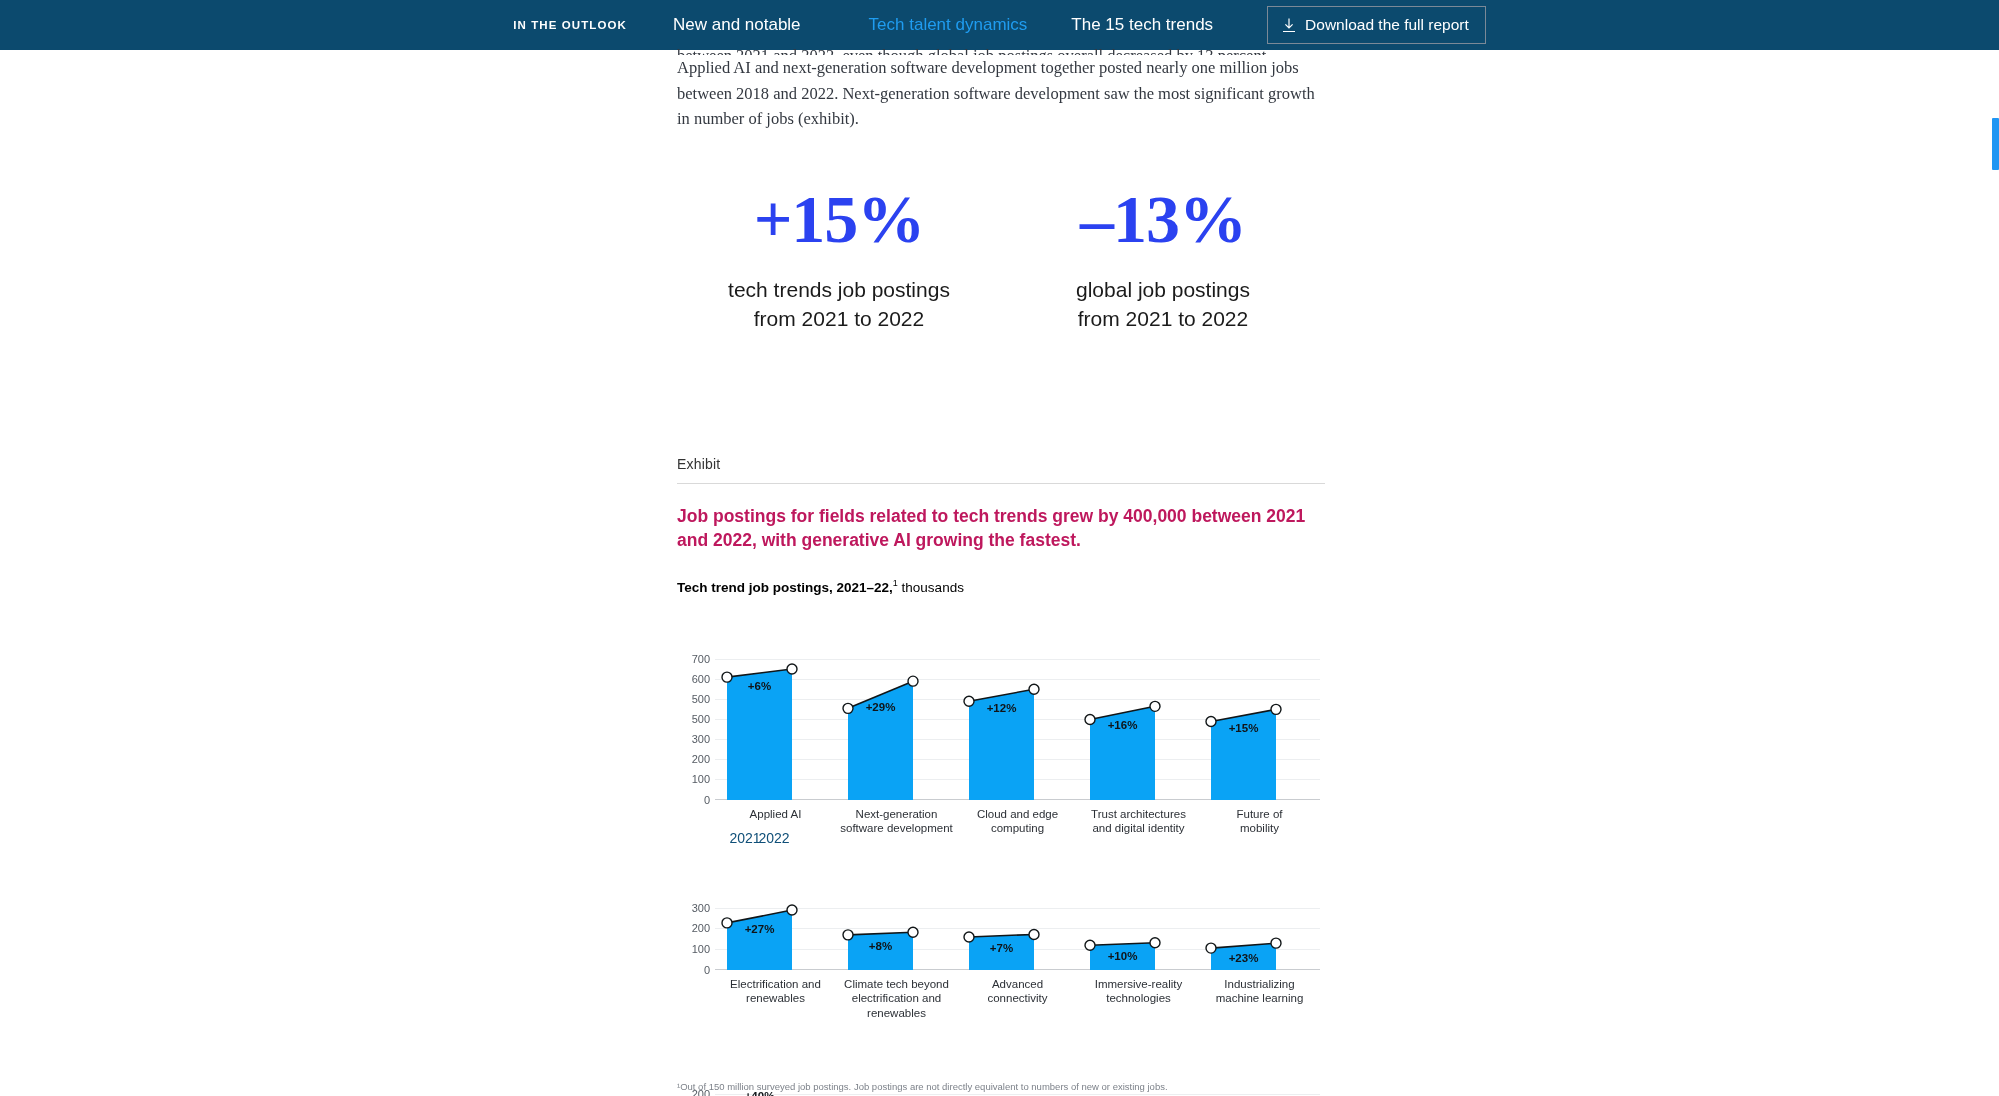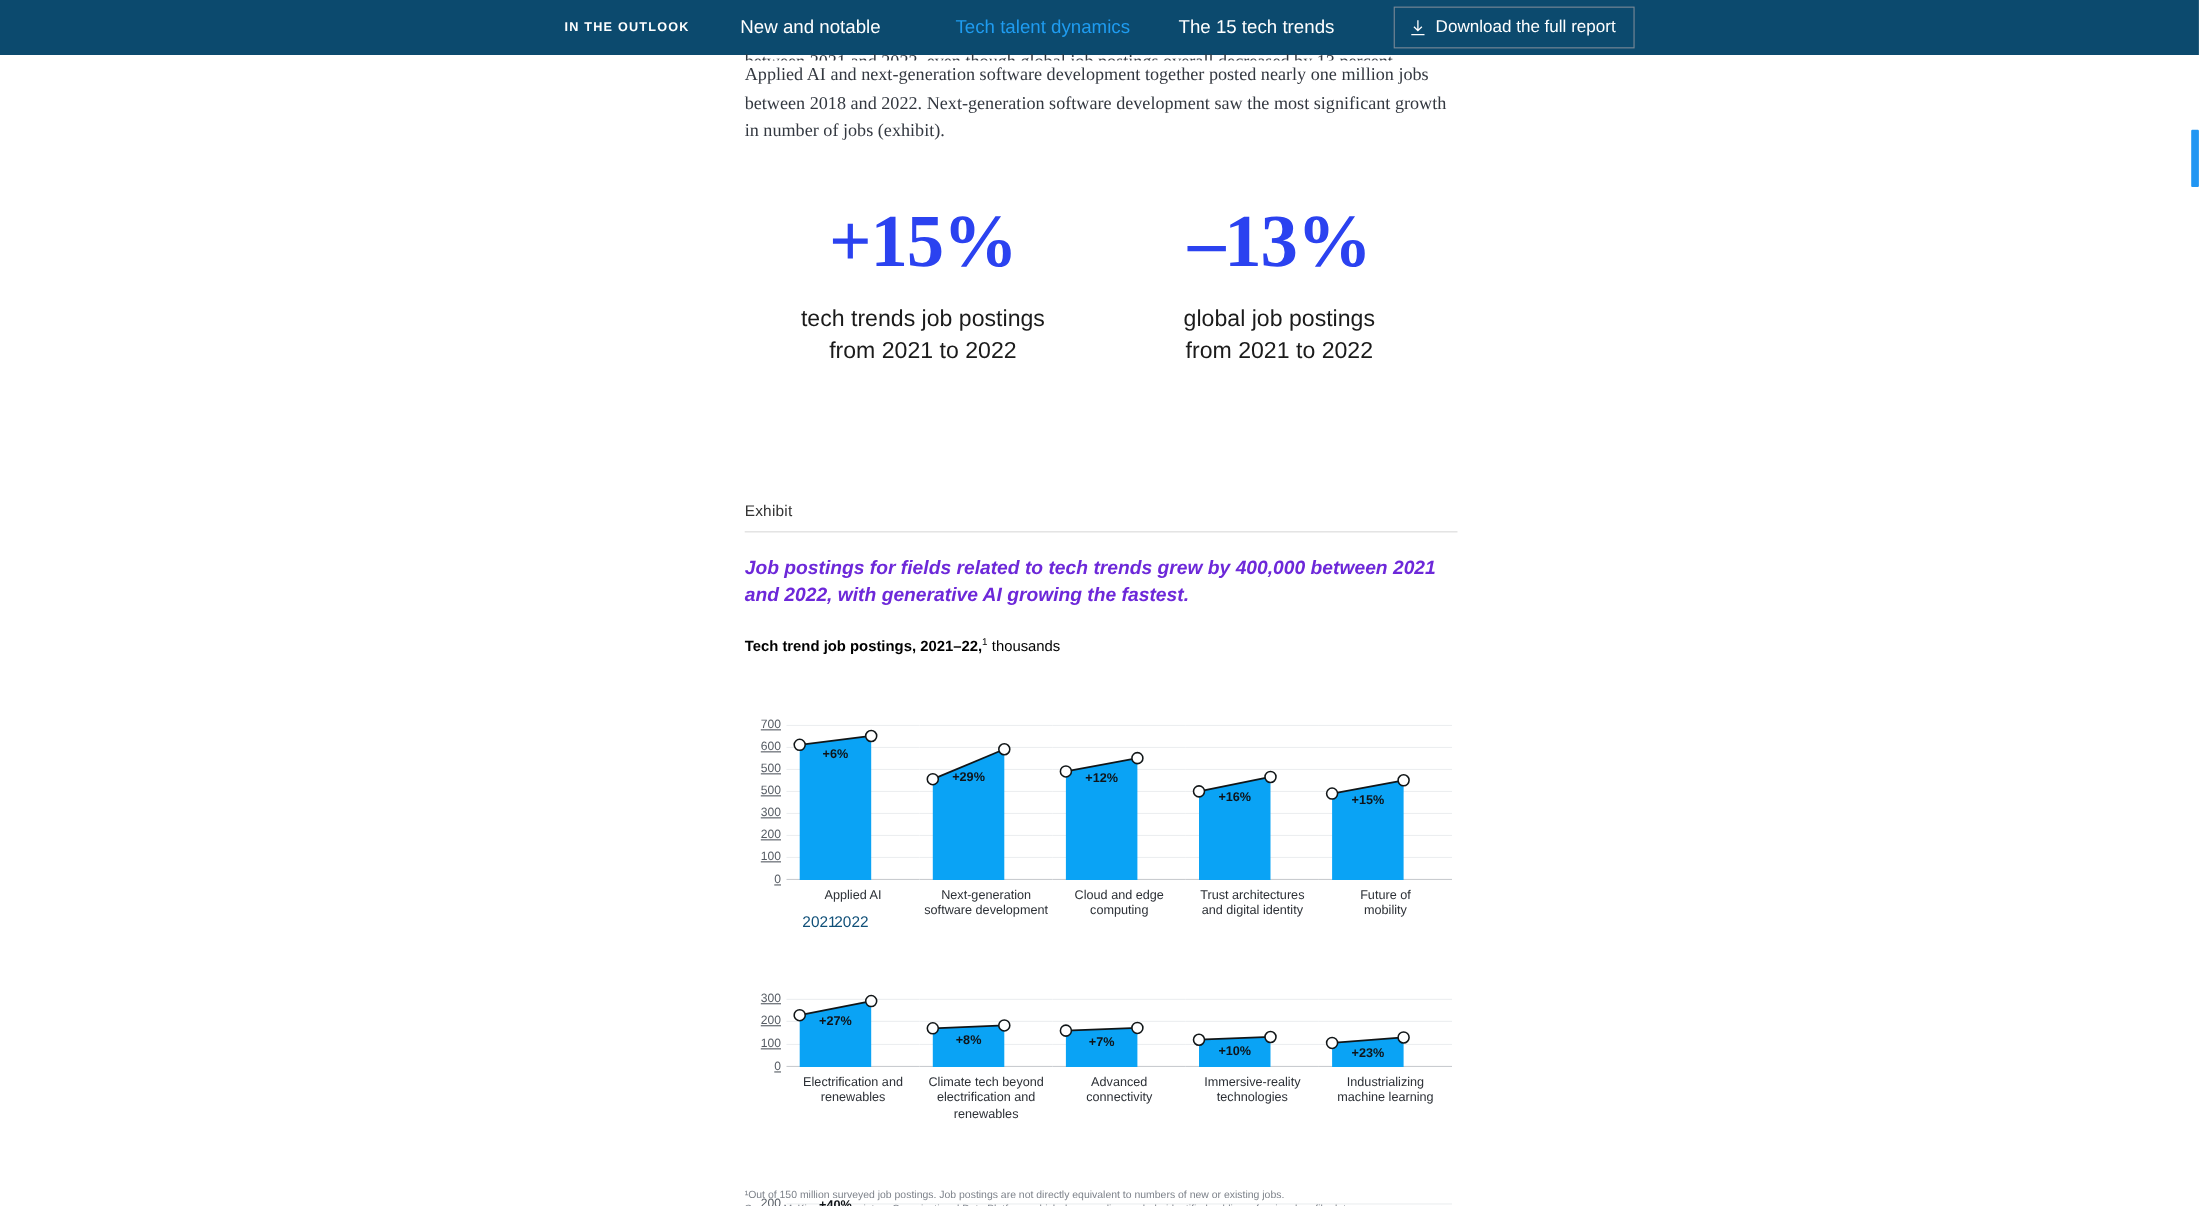--- a/index.html
+++ b/index.html
@@ -60,36 +60,36 @@
   }
   .stat-cap {
     margin-top: 22px; color: #1b1b1b; font-size: 21px; line-height: 29px; font-weight: 400;
   }
 
   
   #exhibit { position: absolute; left: 677px; top: 392px; width: 648px; }
   #exhibit-kicker { font-size: 14px; color: #333; letter-spacing: .2px; margin-top: 14px; }
   #exhibit-rule { margin-top: 11px; border-top: 1px solid #d9d9d9; }
   #exhibit-title {
-    margin-top: 20px; font-size: 17.5px; font-weight: 700; line-height: 24px; color: #6d28d9; font-style: italic;
+    margin-top: 20px; font-size: 17.5px; font-weight: 700; line-height: 24px; color: #be185d;
   }
   #exhibit-sub { margin-top: 26px; font-size: 13.5px; color: #000; }
   #exhibit-sub b { font-weight: 700; }
   #exhibit-sub sup { font-size: 9px; vertical-align: super; }
   #exhibit-sub span.light { font-weight: 400; }
 
   
   .chart-row { position: relative; margin-top: 0; }
   .row-inner { display: flex; }
   .axis {
     width: 38px; position: relative; flex: 0 0 38px;
   }
   .axis .tick {
     position: absolute; right: 5px; font-size: 11px; color: #555b63;
-    transform: translateY(-50%); white-space: nowrap; text-decoration: underline;
+    transform: translateY(-50%); white-space: nowrap;
   }
   .cell { position: relative; flex: 0 0 auto; }
   .plot { position: relative; }
   .gridline {
     position: absolute; left: 0; right: 0; height: 1px; background: #eceef0;
   }
   .baseline {
     position: absolute; left: 0; right: 0; bottom: 0; height: 1px; background: #c9ccd0;
   }
   .cell-label {

